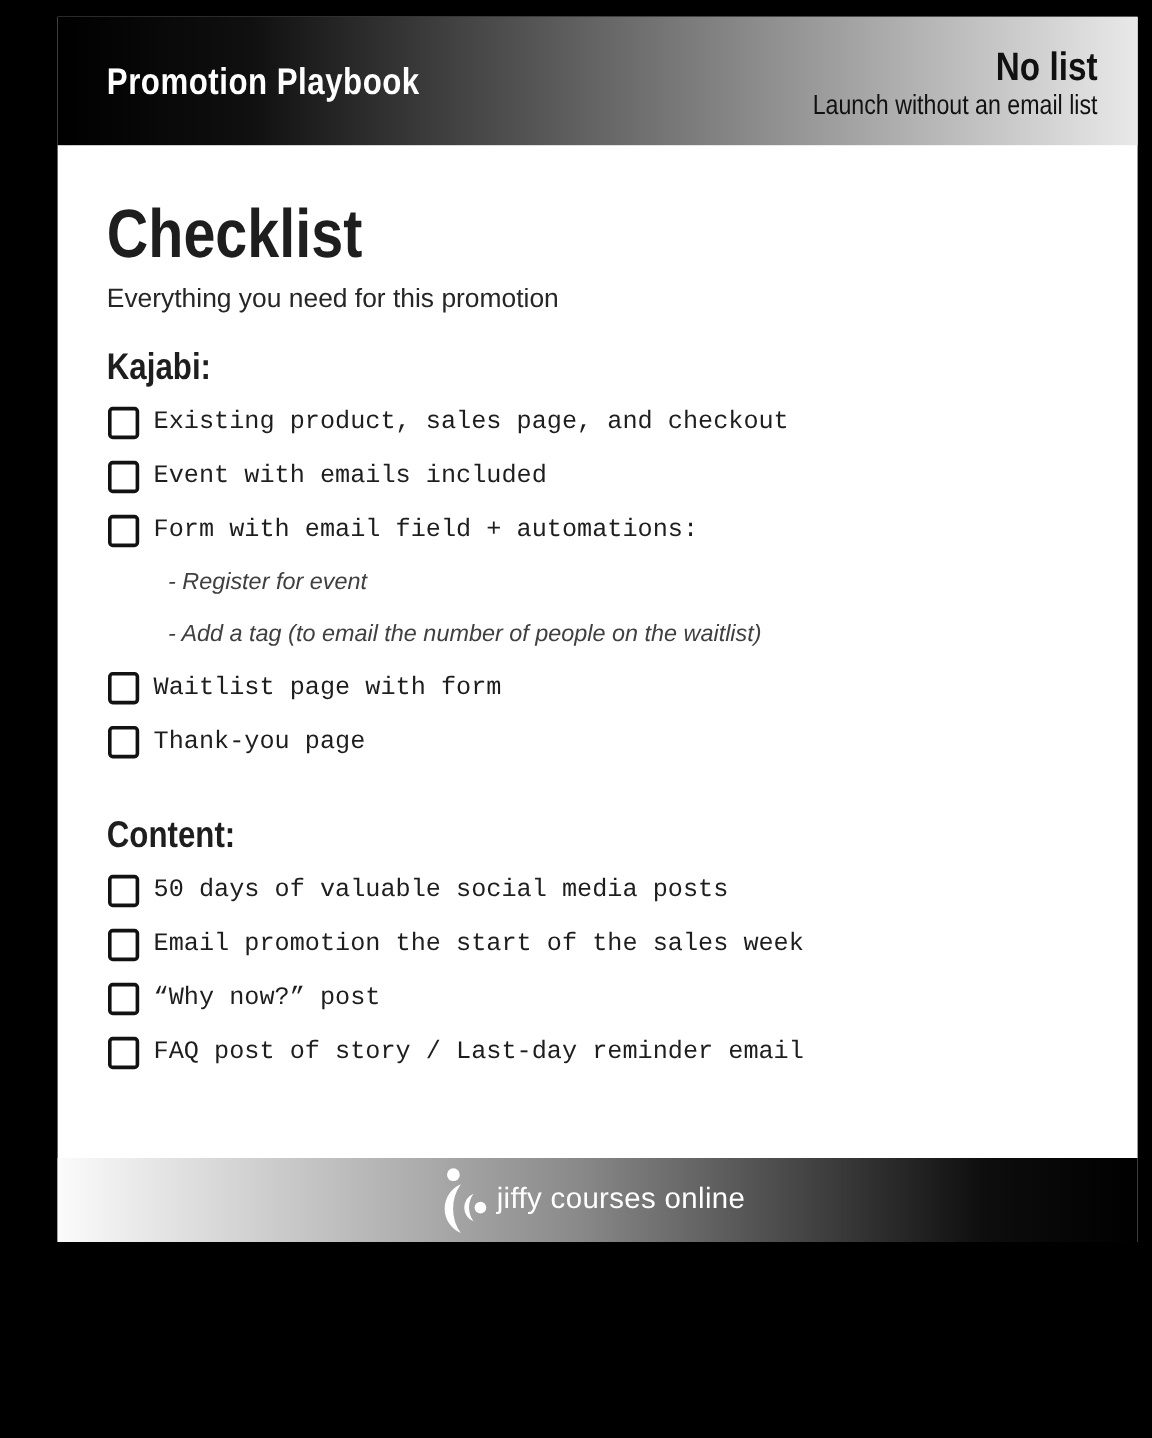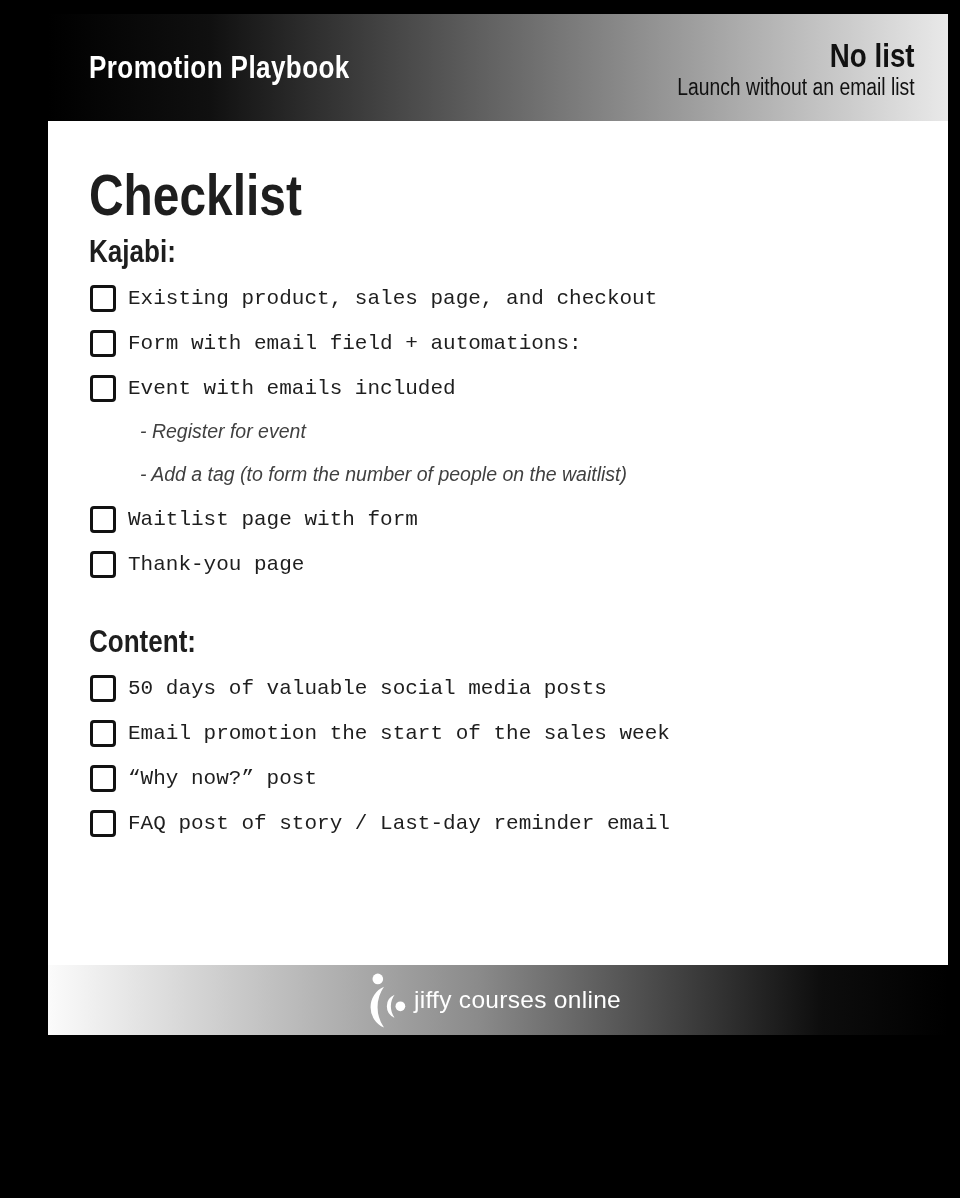--- a/index.html
+++ b/index.html
@@ -81,37 +81,38 @@
     <header class="card-header">
       <div class="header-title condensed-l">Promotion Playbook</div>
       <div class="header-right">
         <div class="badge-title condensed-r">No list</div>
         <div class="badge-subtitle condensed-r">Launch without an email list</div>
       </div>
     </header>
 
     <main class="card-body">
       <h1 class="doc-title condensed-l">Checklist</h1>
+      <p class="doc-subtitle">Everything you need for this promotion</p>
       <div id="sections">
           <section class="section">
             <h2 class="section-heading condensed-l">Kajabi:</h2>
             <div class="check-row">
               <span class="checkbox" role="checkbox" aria-checked="false"></span>
               <span class="check-label">Existing product, sales page, and checkout</span>
             </div>
             <div class="check-row">
               <span class="checkbox" role="checkbox" aria-checked="false"></span>
-              <span class="check-label">Form with email field + automations:</span>
+              <span class="check-label">Event with emails included</span>
             </div>
             <div class="check-row">
               <span class="checkbox" role="checkbox" aria-checked="false"></span>
-              <span class="check-label">Event with emails included</span>
+              <span class="check-label">Form with email field + automations:</span>
             </div>
             <div class="sub-item">- Register for event</div>
-            <div class="sub-item">- Add a tag (to form the number of people on the waitlist)</div>
+            <div class="sub-item">- Add a tag (to email the number of people on the waitlist)</div>
             <div class="check-row">
               <span class="checkbox" role="checkbox" aria-checked="false"></span>
               <span class="check-label">Waitlist page with form</span>
             </div>
             <div class="check-row">
               <span class="checkbox" role="checkbox" aria-checked="false"></span>
               <span class="check-label">Thank-you page</span>
             </div>
           </section>
           <section class="section">

